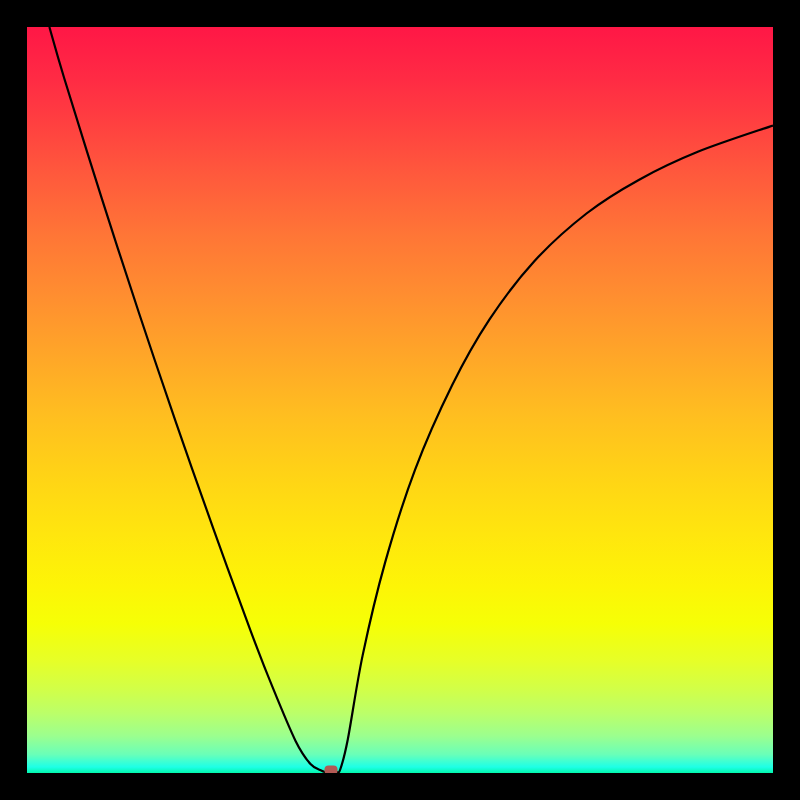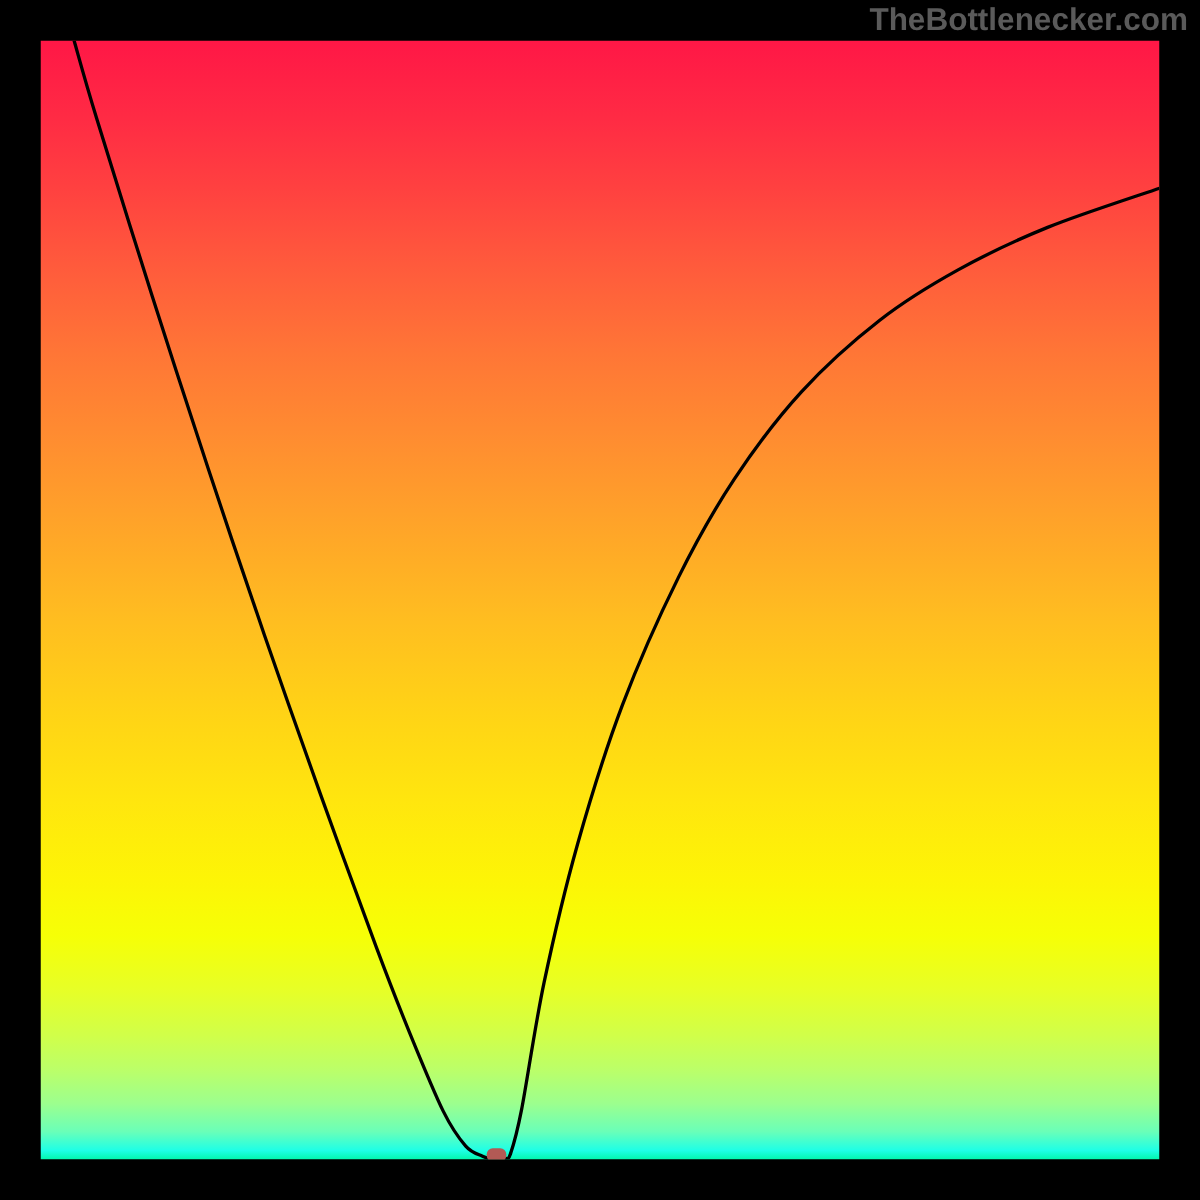--- a/index.html
+++ b/index.html
@@ -72,21 +72,20 @@
     height: 9px;
     border-radius: 4px;
     background: #b25a55;
     transform: translate(-50%, -50%);
   }
 </style>
 </head>
 <body>
 
 <div class="frame">
-  <div class="attribution">TheBottlenecker.com</div>
 
   <div class="plot-area">
     <div class="gradient"></div>
     <svg class="curve" viewBox="0 0 746 746" preserveAspectRatio="none">
       <path id="curve-path" d="M 22.38 0 C 24.7672 8.235840000000007, 28.9448 24.140560000000036, 37.300000000000004 51.474000000000046 C 45.65520000000001 78.80744000000006, 62.66400000000001 133.35496000000006, 74.60000000000001 170.83400000000006 C 86.536 208.31304000000006, 99.96399999999998 249.67128000000002, 111.89999999999999 285.718 C 123.836 321.76472, 137.264 361.51160000000004, 149.20000000000002 396.12600000000003 C 161.13600000000002 430.7404, 174.564 468.75656, 186.5 502.058 C 198.436 535.35944, 214.25119999999998 578.71696, 223.79999999999998 604.26 C 233.34879999999998 629.80304, 239.0184 644.15608, 246.18 661.702 C 253.3416 679.24792, 262.592 701.8666400000001, 268.56 713.922 C 274.528 725.97736, 279.30240000000003 732.2736, 283.48 737.048 C 287.6576 741.8224, 291.68600000000004 742.3296799999999, 294.67 743.762 C 297.654 745.19432, 300.3396 745.64192, 302.13 746 C 303.9204 746.35808, 304.66639999999995 746.11936, 305.85999999999996 746 C 307.05359999999996 745.88064, 308.39639999999997 745.8508, 309.59 745.254 C 310.7836 744.6572, 311.5296 747.52184, 313.32 742.27 C 315.11039999999997 737.01816, 317.19919999999996 730.6920799999999, 320.78 712.43 C 324.3608 694.16792, 329.73199999999997 656.4203200000001, 335.7 628.1320000000001 C 341.668 599.8436800000001, 349.72479999999996 565.22928, 358.08 535.628 C 366.4352 506.02672, 377.17760000000004 471.53168, 387.92 443.12399999999997 C 398.6624 414.71631999999994, 413.284 382.19072, 425.21999999999997 358.08 C 437.15599999999995 333.96927999999997, 449.3904 312.24576, 462.52 292.432 C 475.64959999999996 272.61824, 491.76320000000004 251.19312000000002, 507.28000000000003 234.24400000000003 C 522.7968000000001 217.29488000000003, 542.7896000000001 199.51024, 559.5 186.5 C 576.2103999999999 173.48976, 593.8159999999999 162.83687999999995, 611.7199999999999 152.92999999999995 C 629.6239999999999 143.02311999999995, 649.9151999999999 133.29528, 671.4 124.582 C 692.8848 115.86872, 734.064 102.64959999999998, 746 98.47199999999998" fill="none" stroke="#000000" stroke-width="2.2"></path>
     </svg>
     <div class="marker" id="marker" style="left: 304.368px; top: 743px;"></div>
   </div>
 </div>
 

